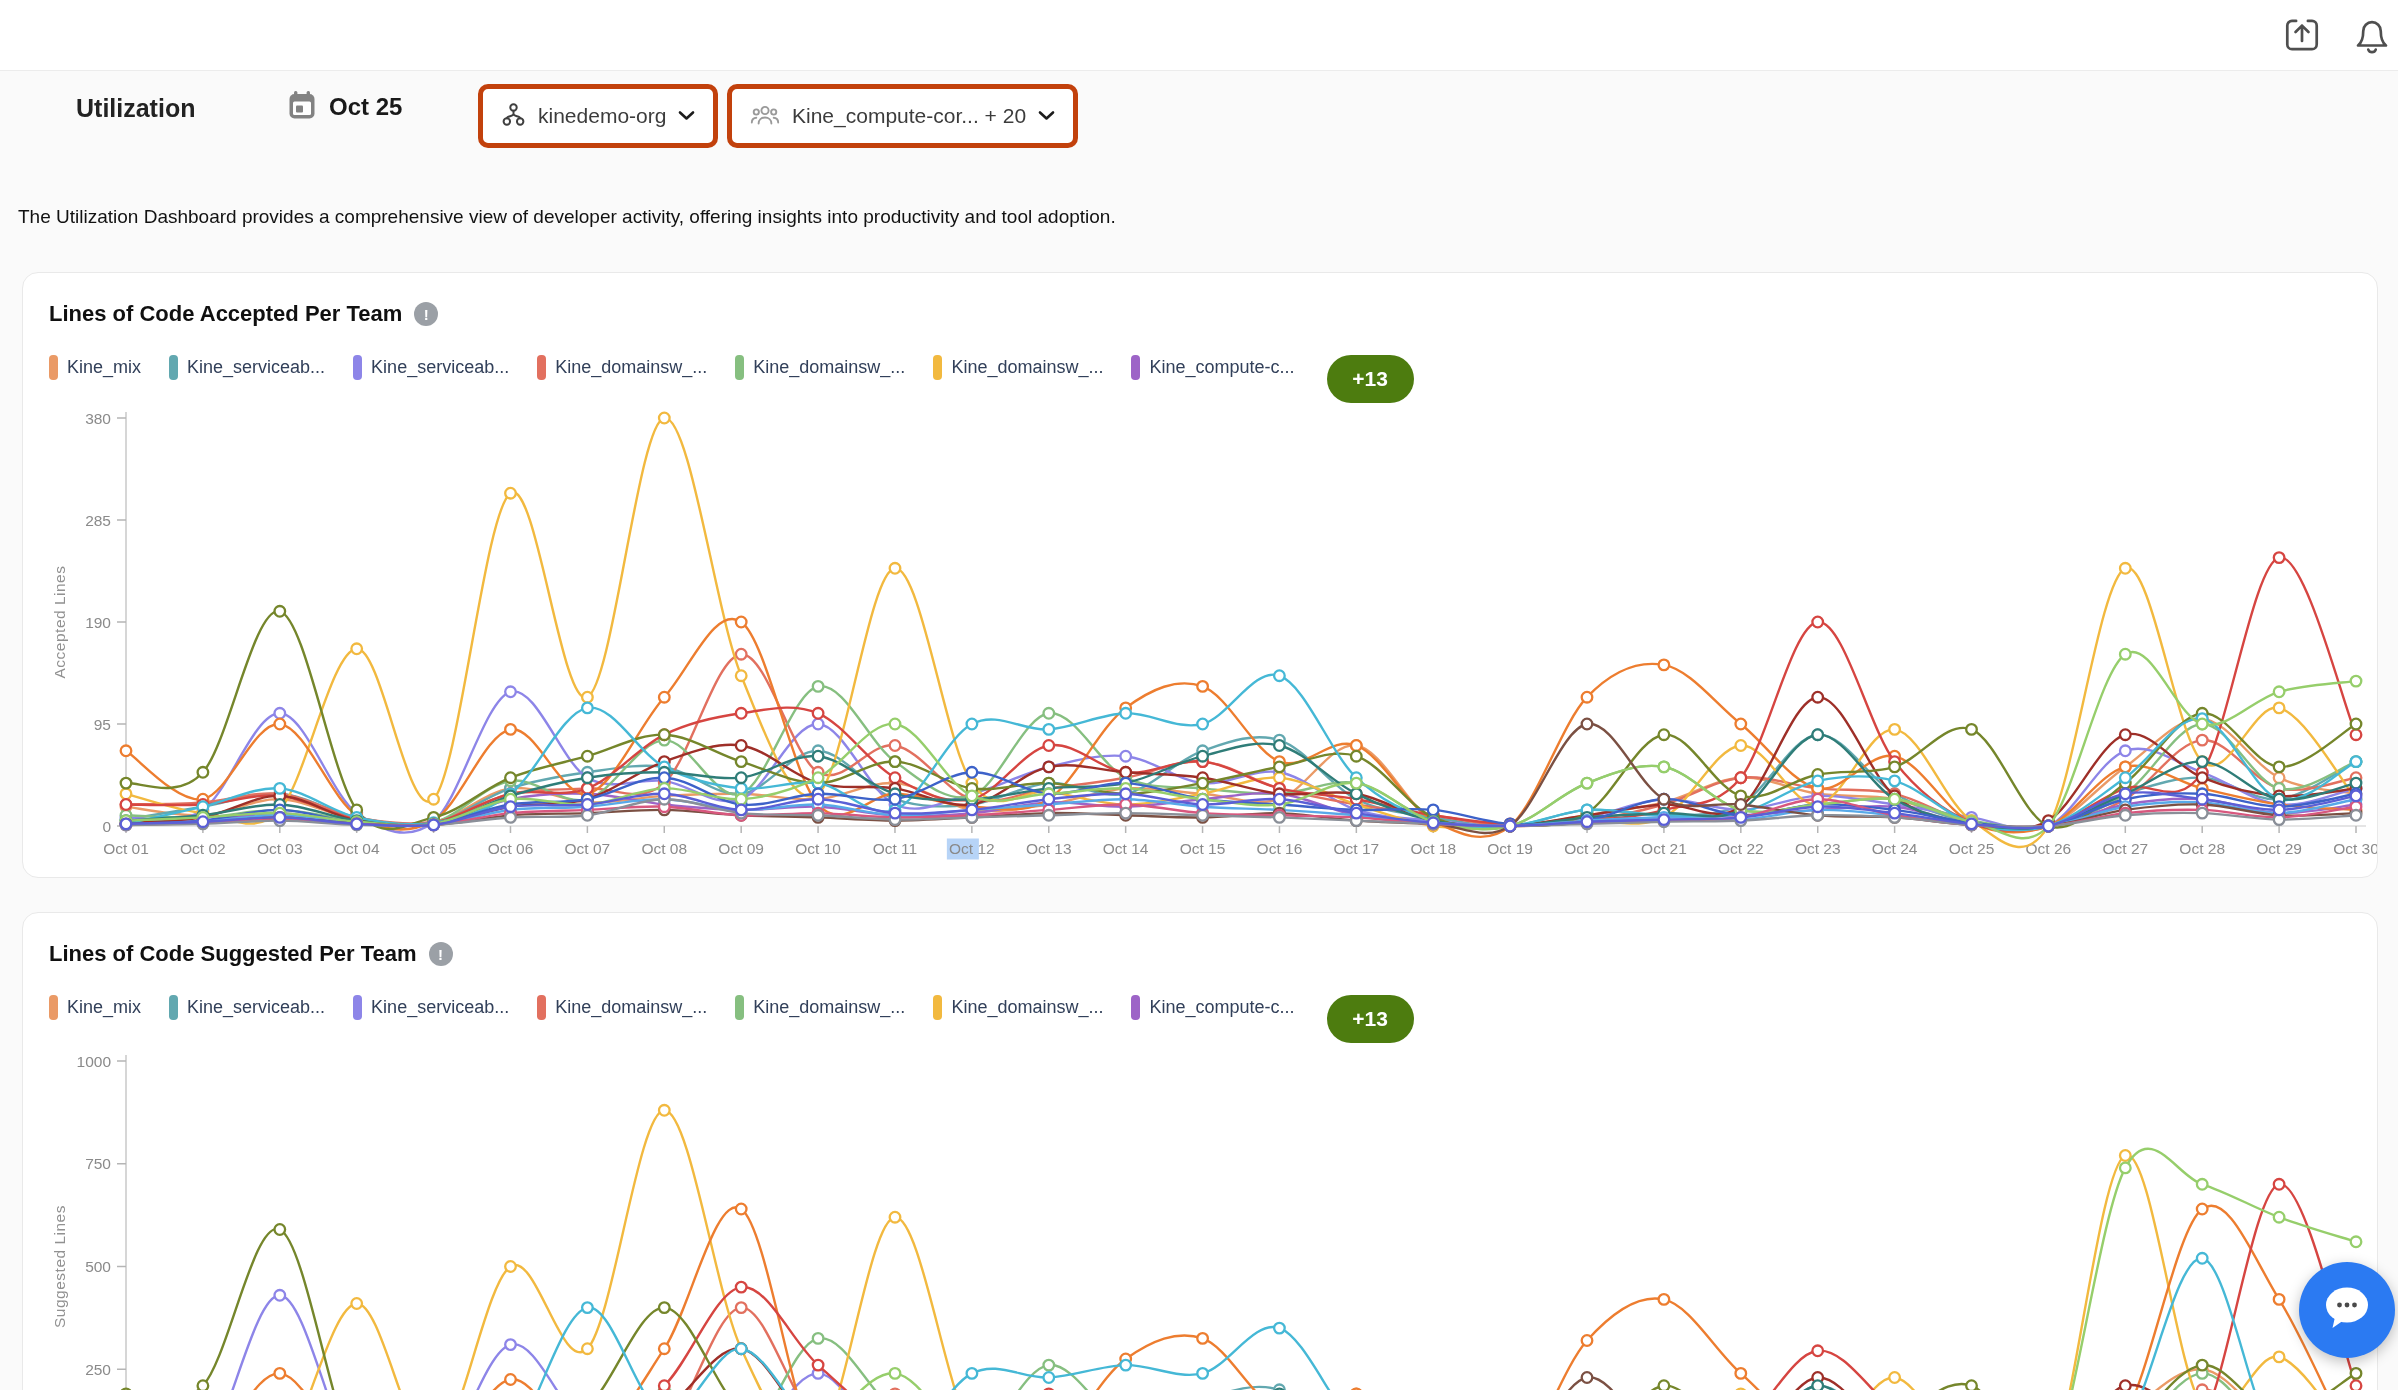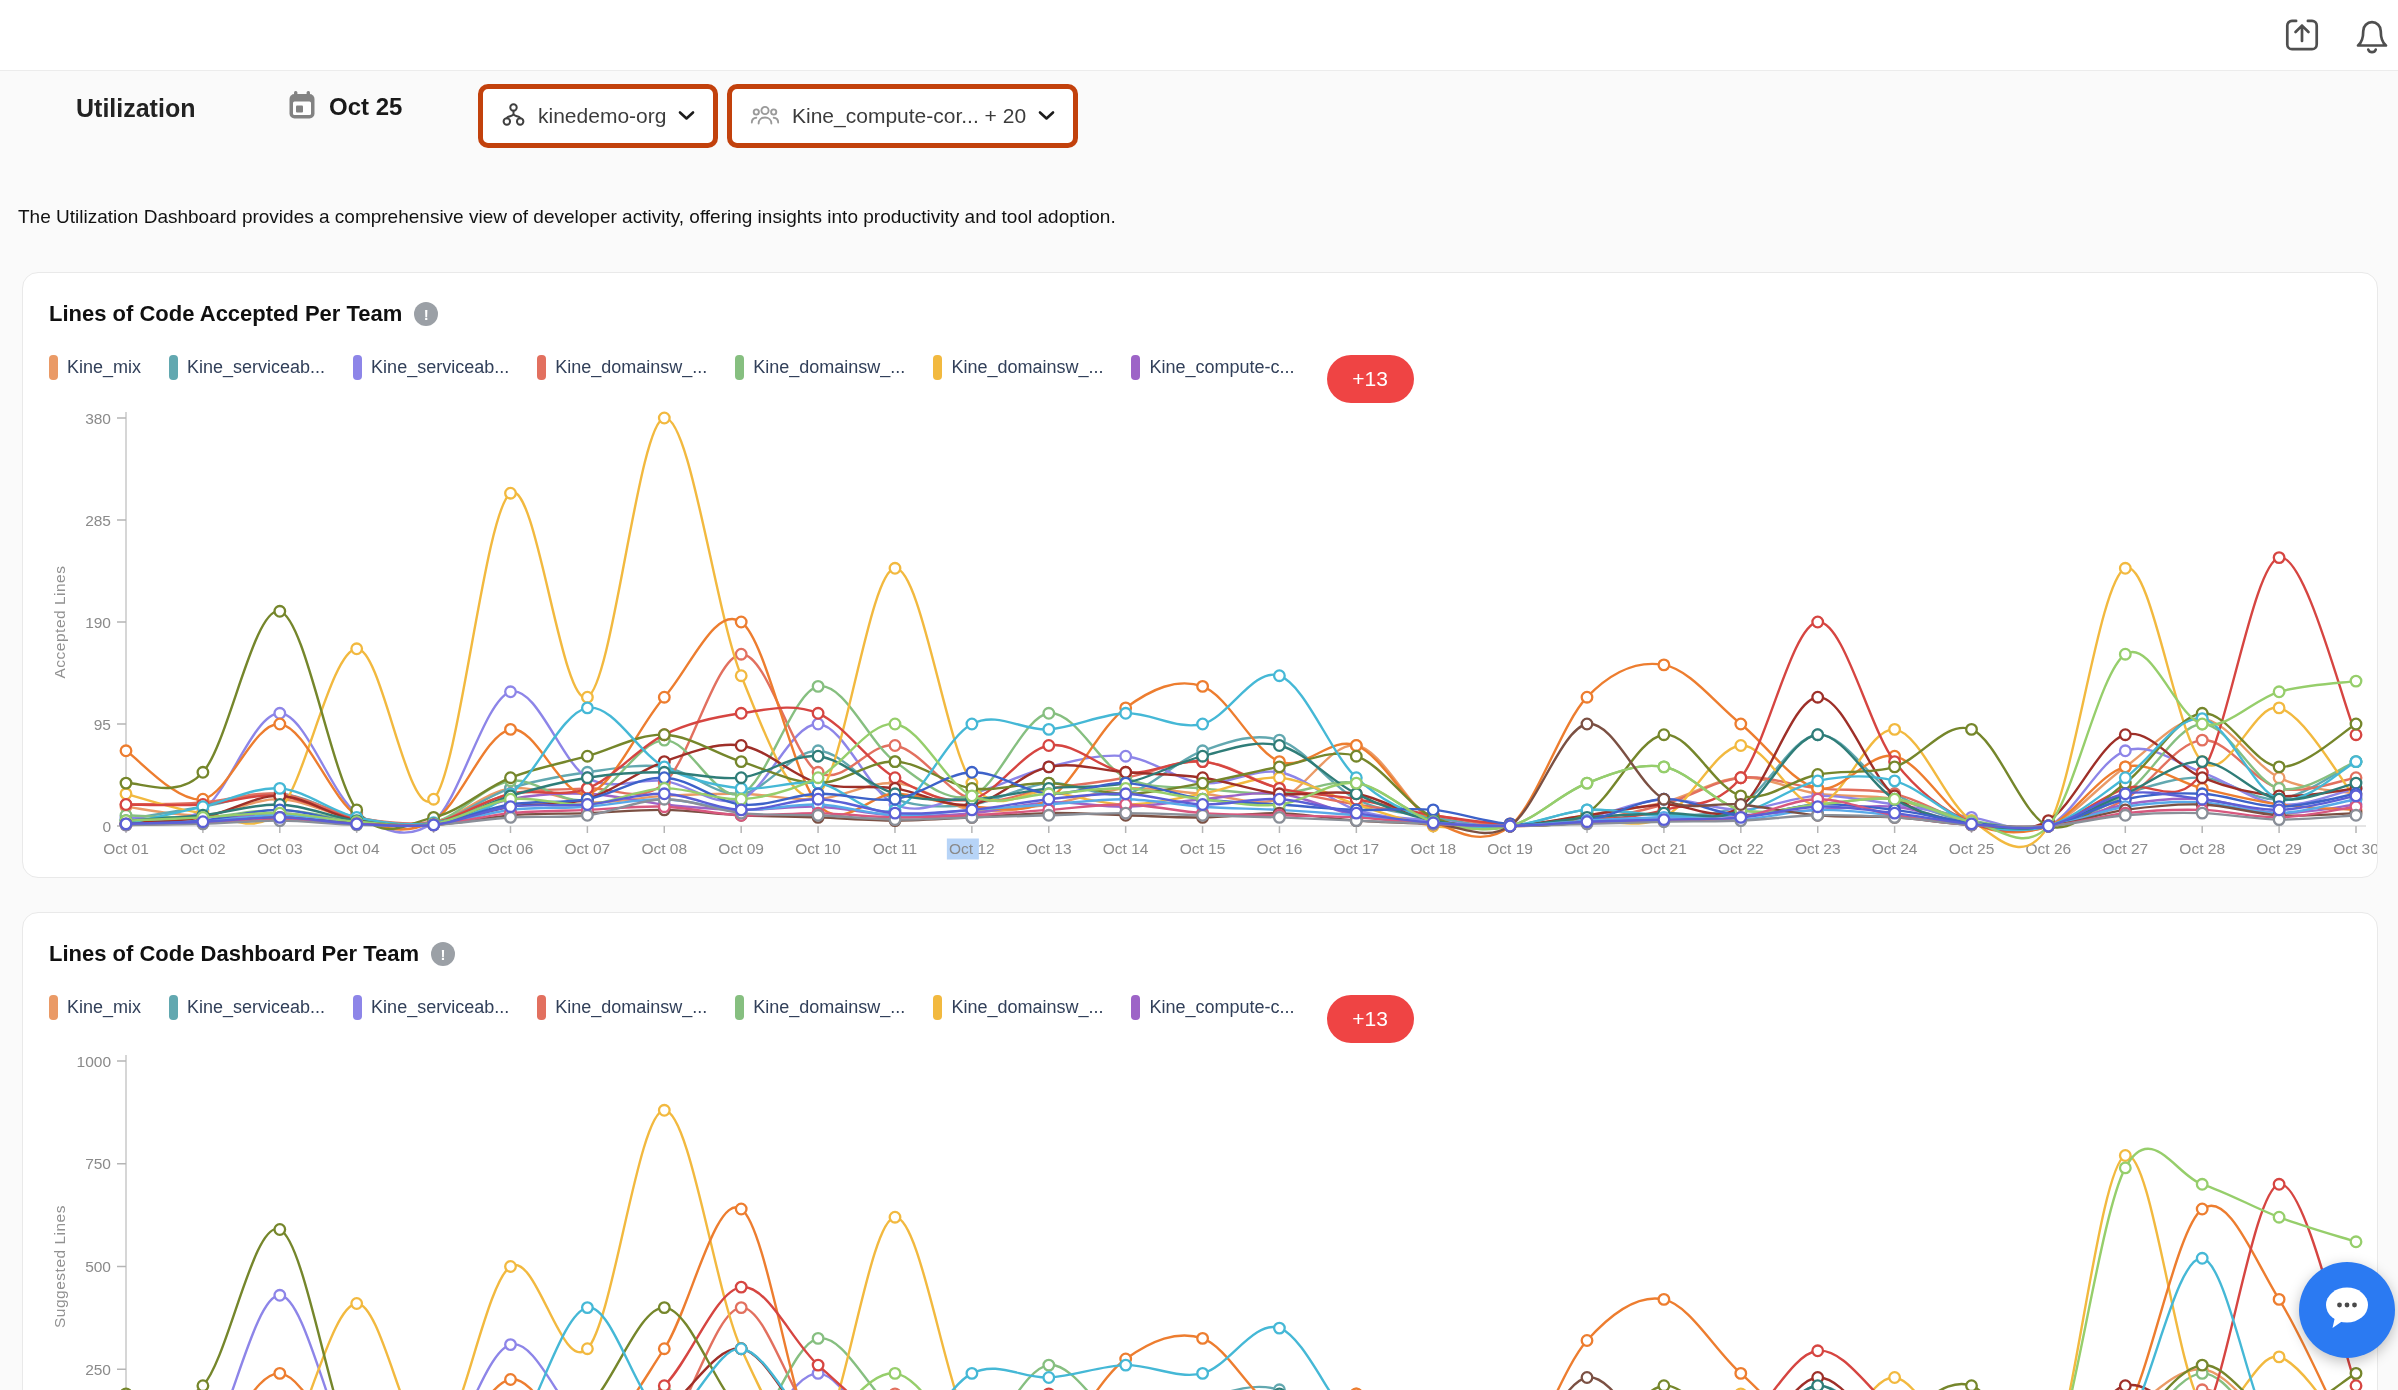--- a/index.html
+++ b/index.html
@@ -31,21 +31,21 @@
   #card-accepted{top:272px;height:604px;}
   #card-suggested{top:912px;height:800px;}
   .card-title-row{position:absolute;left:26px;top:28px;display:flex;align-items:center;gap:12px;justify-content:space-between;}
   .card-title{font-size:22px;font-weight:700;color:#101010;white-space:nowrap;}
   .info-icon{width:24px;height:24px;border-radius:50%;background:#9ba0a6;color:#fff;font-size:15px;font-weight:700;
     display:flex;align-items:center;justify-content:center;cursor:pointer;}
   .legend{position:absolute;left:26px;top:82px;display:flex;align-items:flex-start;gap:28px;height:48px;}
   .legend-item{display:flex;align-items:center;gap:9px;cursor:pointer;}
   .legend-swatch{width:9px;height:25px;border-radius:4px;}
   .legend-label{font-size:18px;font-weight:500;color:#32405a;white-space:nowrap;}
-  .legend-badge{height:48px;min-width:87px;border-radius:24px;background:#ef4444;color:#fff;font-size:21px;font-weight:400;
+  .legend-badge{height:48px;min-width:87px;border-radius:24px;background:#4d7c0f;color:#fff;font-size:21px;font-weight:700;
     display:flex;align-items:center;justify-content:center;margin-left:4px;cursor:pointer;}
   .chart-svg{position:absolute;left:0;top:0;}
   svg text{font-family:"Liberation Sans",sans-serif;}
   
   .chat-button{position:absolute;left:2299px;top:1262px;width:96px;height:96px;border-radius:50%;
     background:#2b7af2;box-shadow:0 4px 14px rgba(0,0,0,.25);cursor:pointer;display:flex;align-items:center;justify-content:center;}
 </style>
 </head>
 <body>
 
@@ -1539,21 +1539,21 @@
       <circle cx="1794.7" cy="540.5" r="5.3" fill="#ffffff" stroke="#5B5FD6" stroke-width="2.3"></circle>
       <circle cx="1871.6" cy="546.7" r="5.3" fill="#ffffff" stroke="#5B5FD6" stroke-width="2.3"></circle>
       <circle cx="1948.5" cy="556.9" r="5.3" fill="#ffffff" stroke="#5B5FD6" stroke-width="2.3"></circle>
       <circle cx="2025.4" cy="559.0" r="5.3" fill="#ffffff" stroke="#5B5FD6" stroke-width="2.3"></circle>
       <circle cx="2102.3" cy="528.2" r="5.3" fill="#ffffff" stroke="#5B5FD6" stroke-width="2.3"></circle>
       <circle cx="2179.2" cy="534.3" r="5.3" fill="#ffffff" stroke="#5B5FD6" stroke-width="2.3"></circle>
       <circle cx="2256.1" cy="542.6" r="5.3" fill="#ffffff" stroke="#5B5FD6" stroke-width="2.3"></circle>
       <circle cx="2333.0" cy="530.2" r="5.3" fill="#ffffff" stroke="#5B5FD6" stroke-width="2.3"></circle>
     </svg>
   <div class="card-title-row">
-    <span class="card-title">Lines of Code Dashboard Per Team</span>
+    <span class="card-title">Lines of Code Suggested Per Team</span>
     <span class="info-icon">!</span>
   </div>
   <div class="legend" id="legend-suggested">
       <span class="legend-item">
         <span class="legend-swatch" style="background: rgb(234, 154, 102);"></span>
         <span class="legend-label">Kine_mix</span>
       </span>
       <span class="legend-item">
         <span class="legend-swatch" style="background: rgb(98, 168, 176);"></span>
         <span class="legend-label">Kine_serviceab...</span>

